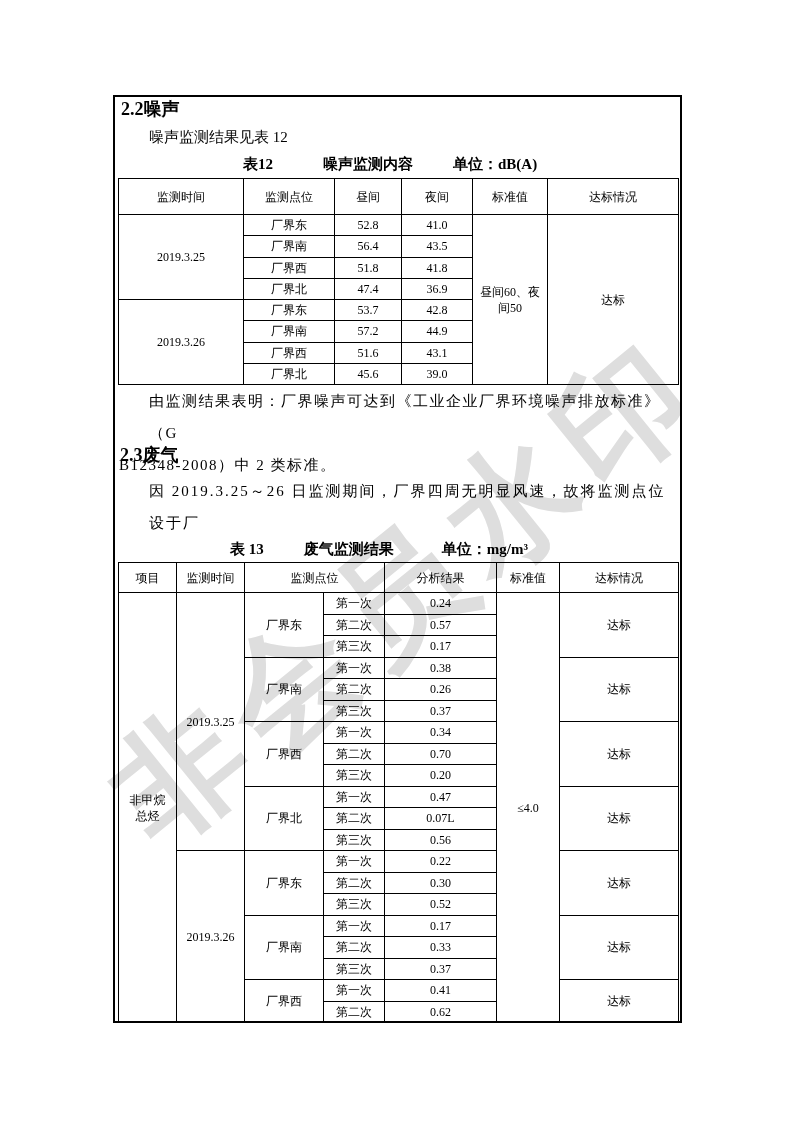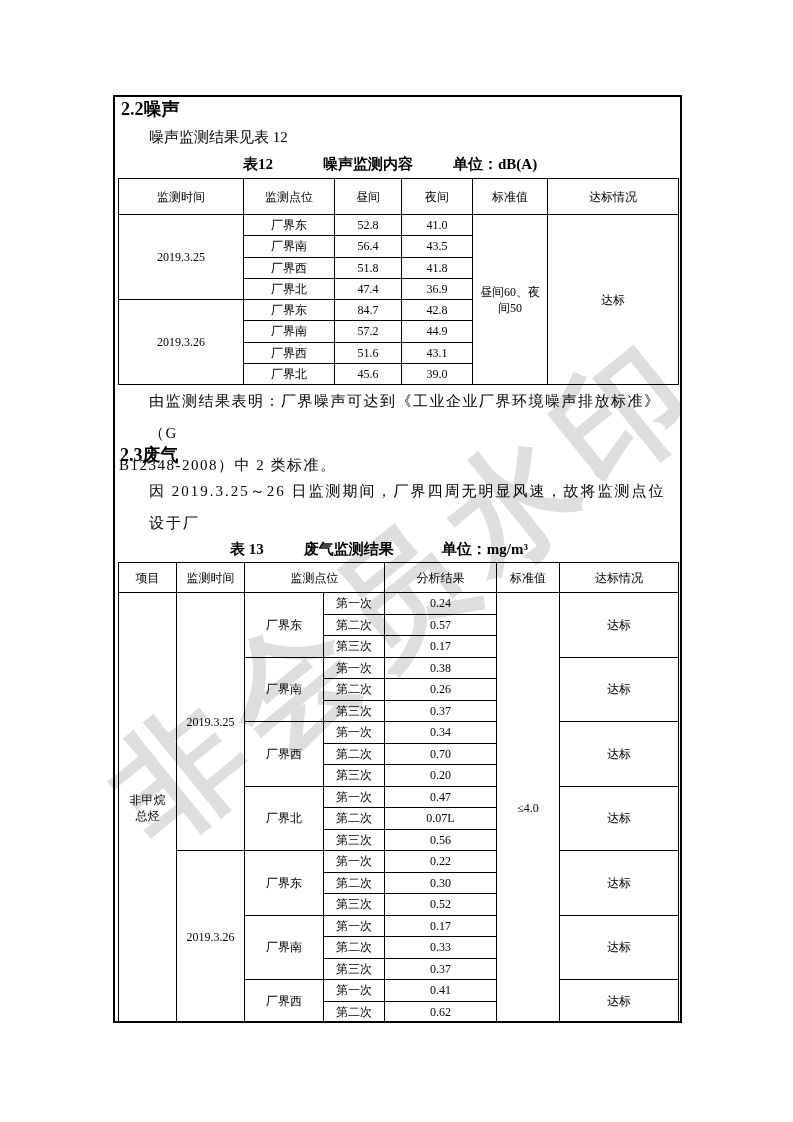--- a/index.html
+++ b/index.html
@@ -98,21 +98,21 @@
             <td>41.8</td>
           </tr>
           <tr>
             <td>厂界北</td>
             <td>47.4</td>
             <td>36.9</td>
           </tr>
           <tr>
             <td rowspan="4">2019.3.26</td>
             <td>厂界东</td>
-            <td>84.7</td>
+            <td>53.7</td>
             <td>42.8</td>
           </tr>
           <tr>
             <td>厂界南</td>
             <td>57.2</td>
             <td>44.9</td>
           </tr>
           <tr>
             <td>厂界西</td>
             <td>51.6</td>

